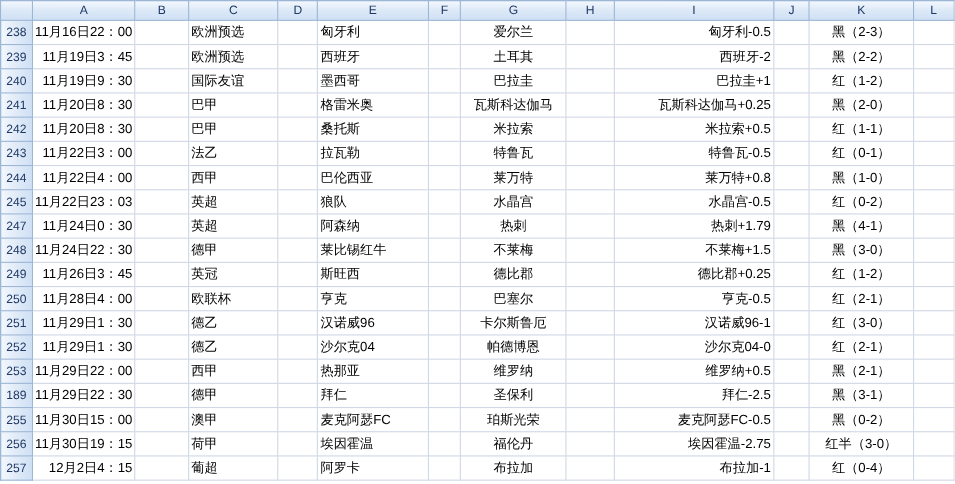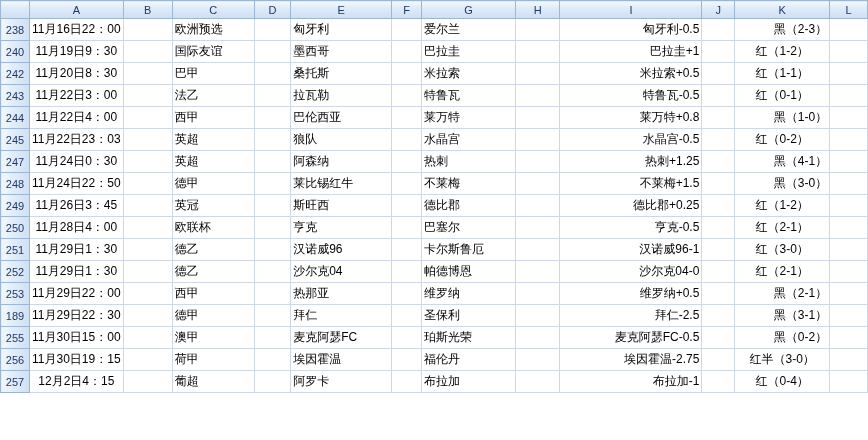--- a/index.html
+++ b/index.html
@@ -27,34 +27,34 @@
   td.cell{
     border:1px solid #d0d7e5;
     font-size:12px;
     height:21px;
     padding:0 2px;
     white-space:nowrap;
     overflow:hidden;
     color:#000;
     font-family:"Liberation Sans",sans-serif;
   }
-  .c-A{width:86px;text-align:center;}
+  .c-A{width:86px;text-align:right;}
   .c-B{width:54px;text-align:left;}
   .c-C{width:84px;text-align:left;}
   .c-D{width:38px;}
   .c-E{width:104px;text-align:left;}
   .c-F{width:30px;}
-  .c-G{width:96px;text-align:left;}
+  .c-G{width:96px;text-align:center;}
   .c-H{width:48px;}
   .c-I{width:150px;text-align:right;}
   .c-J{width:34px;}
   .c-K{width:96px;text-align:center;}
   .c-L{width:40px;}
   .red{color:#e8000d;}
-  .black{color:#000;text-align:right;}
+  .black{color:#000;}
 </style>
 </head>
 <body>
 
 <div id="sheet">
   <table>
     <tbody>
       <tr class="colhdr-row">
         <td class="rowhdr"></td>
       <td class="colhdr c-A">A</td>
@@ -79,35 +79,65 @@
           <td class="cell c-E">匈牙利</td>
           <td class="cell c-F"></td>
           <td class="cell c-G">爱尔兰</td>
           <td class="cell c-H"></td>
           <td class="cell c-I">匈牙利-0.5</td>
           <td class="cell c-J"></td>
           <td class="cell c-K black">黑（2-3）</td>
           <td class="cell c-L"></td>
         </tr>
         <tr>
+          <td class="rowhdr">239</td>
+          <td class="cell c-A">11月19日3：45</td>
+          <td class="cell c-B"></td>
+          <td class="cell c-C">欧洲预选</td>
+          <td class="cell c-D"></td>
+          <td class="cell c-E">西班牙</td>
+          <td class="cell c-F"></td>
+          <td class="cell c-G">土耳其</td>
+          <td class="cell c-H"></td>
+          <td class="cell c-I">西班牙-2</td>
+          <td class="cell c-J"></td>
+          <td class="cell c-K black">黑（2-2）</td>
+          <td class="cell c-L"></td>
+        </tr>
+        <tr>
           <td class="rowhdr">240</td>
           <td class="cell c-A">11月19日9：30</td>
           <td class="cell c-B"></td>
           <td class="cell c-C">国际友谊</td>
           <td class="cell c-D"></td>
           <td class="cell c-E">墨西哥</td>
           <td class="cell c-F"></td>
           <td class="cell c-G">巴拉圭</td>
           <td class="cell c-H"></td>
           <td class="cell c-I">巴拉圭+1</td>
           <td class="cell c-J"></td>
           <td class="cell c-K red">红（1-2）</td>
           <td class="cell c-L"></td>
         </tr>
         <tr>
+          <td class="rowhdr">241</td>
+          <td class="cell c-A">11月20日8：30</td>
+          <td class="cell c-B"></td>
+          <td class="cell c-C">巴甲</td>
+          <td class="cell c-D"></td>
+          <td class="cell c-E">格雷米奥</td>
+          <td class="cell c-F"></td>
+          <td class="cell c-G">瓦斯科达伽马</td>
+          <td class="cell c-H"></td>
+          <td class="cell c-I">瓦斯科达伽马+0.25</td>
+          <td class="cell c-J"></td>
+          <td class="cell c-K black">黑（2-0）</td>
+          <td class="cell c-L"></td>
+        </tr>
+        <tr>
           <td class="rowhdr">242</td>
           <td class="cell c-A">11月20日8：30</td>
           <td class="cell c-B"></td>
           <td class="cell c-C">巴甲</td>
           <td class="cell c-D"></td>
           <td class="cell c-E">桑托斯</td>
           <td class="cell c-F"></td>
           <td class="cell c-G">米拉索</td>
           <td class="cell c-H"></td>
           <td class="cell c-I">米拉索+0.5</td>
@@ -163,28 +193,28 @@
         <tr>
           <td class="rowhdr">247</td>
           <td class="cell c-A">11月24日0：30</td>
           <td class="cell c-B"></td>
           <td class="cell c-C">英超</td>
           <td class="cell c-D"></td>
           <td class="cell c-E">阿森纳</td>
           <td class="cell c-F"></td>
           <td class="cell c-G">热刺</td>
           <td class="cell c-H"></td>
-          <td class="cell c-I">热刺+1.25</td>
+          <td class="cell c-I">热刺+1.79</td>
           <td class="cell c-J"></td>
           <td class="cell c-K black">黑（4-1）</td>
           <td class="cell c-L"></td>
         </tr>
         <tr>
           <td class="rowhdr">248</td>
-          <td class="cell c-A">11月24日22：50</td>
+          <td class="cell c-A">11月24日22：30</td>
           <td class="cell c-B"></td>
           <td class="cell c-C">德甲</td>
           <td class="cell c-D"></td>
           <td class="cell c-E">莱比锡红牛</td>
           <td class="cell c-F"></td>
           <td class="cell c-G">不莱梅</td>
           <td class="cell c-H"></td>
           <td class="cell c-I">不莱梅+1.5</td>
           <td class="cell c-J"></td>
           <td class="cell c-K black">黑（3-0）</td>

